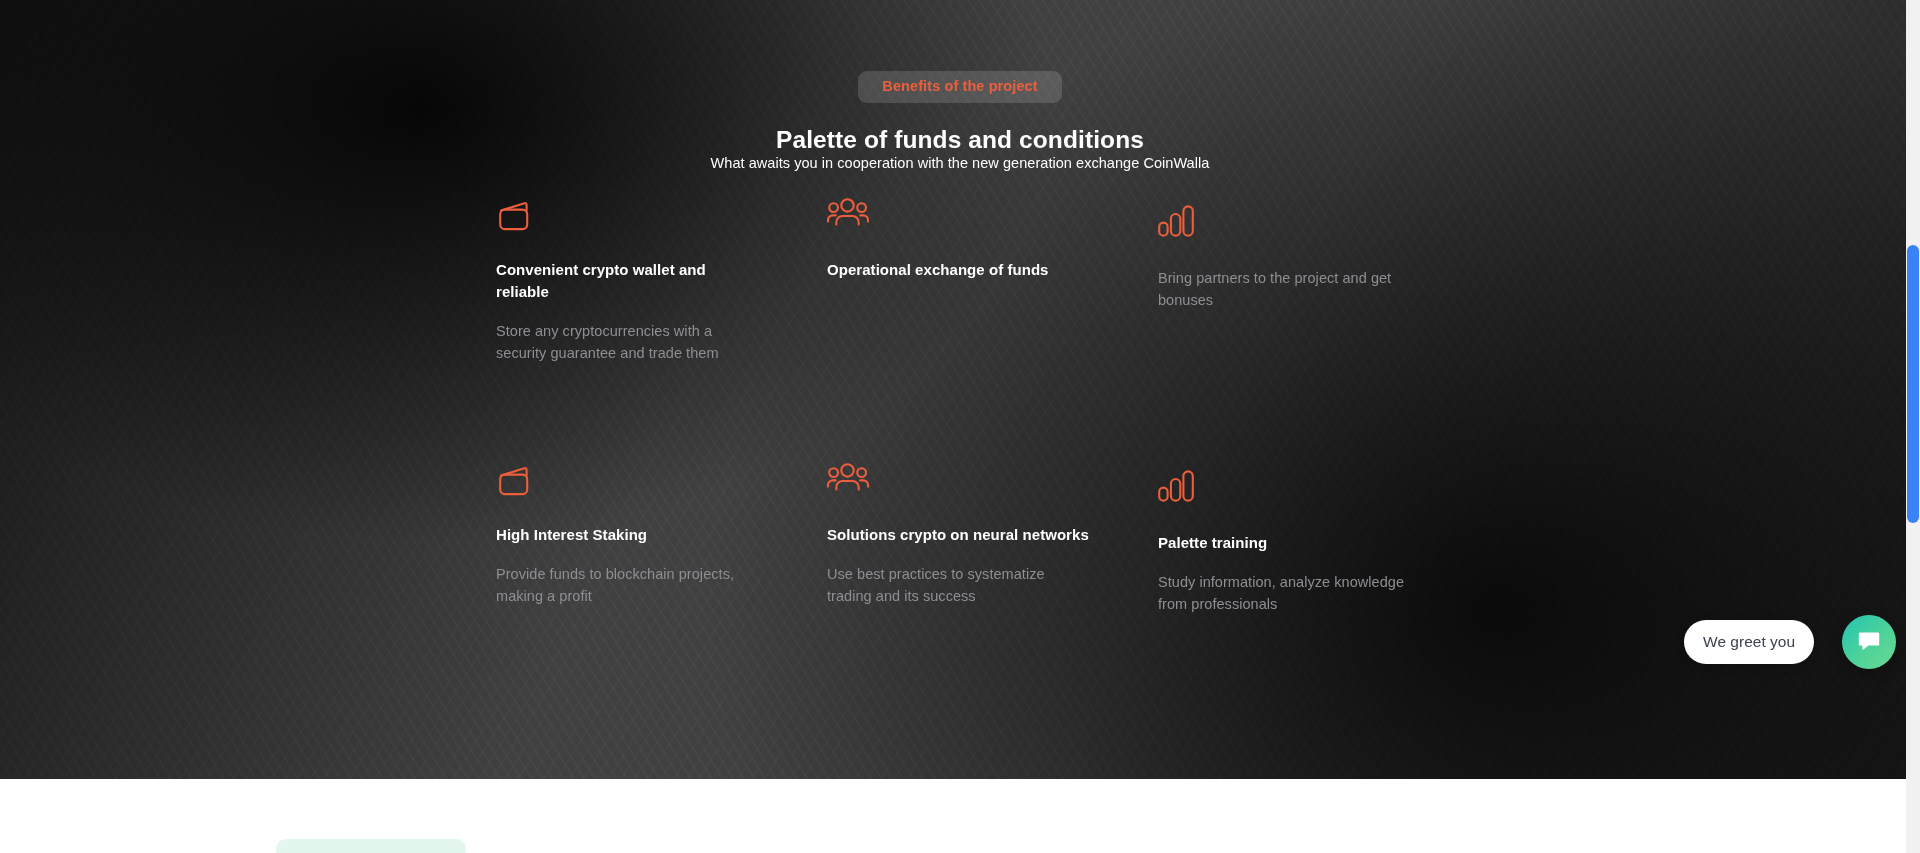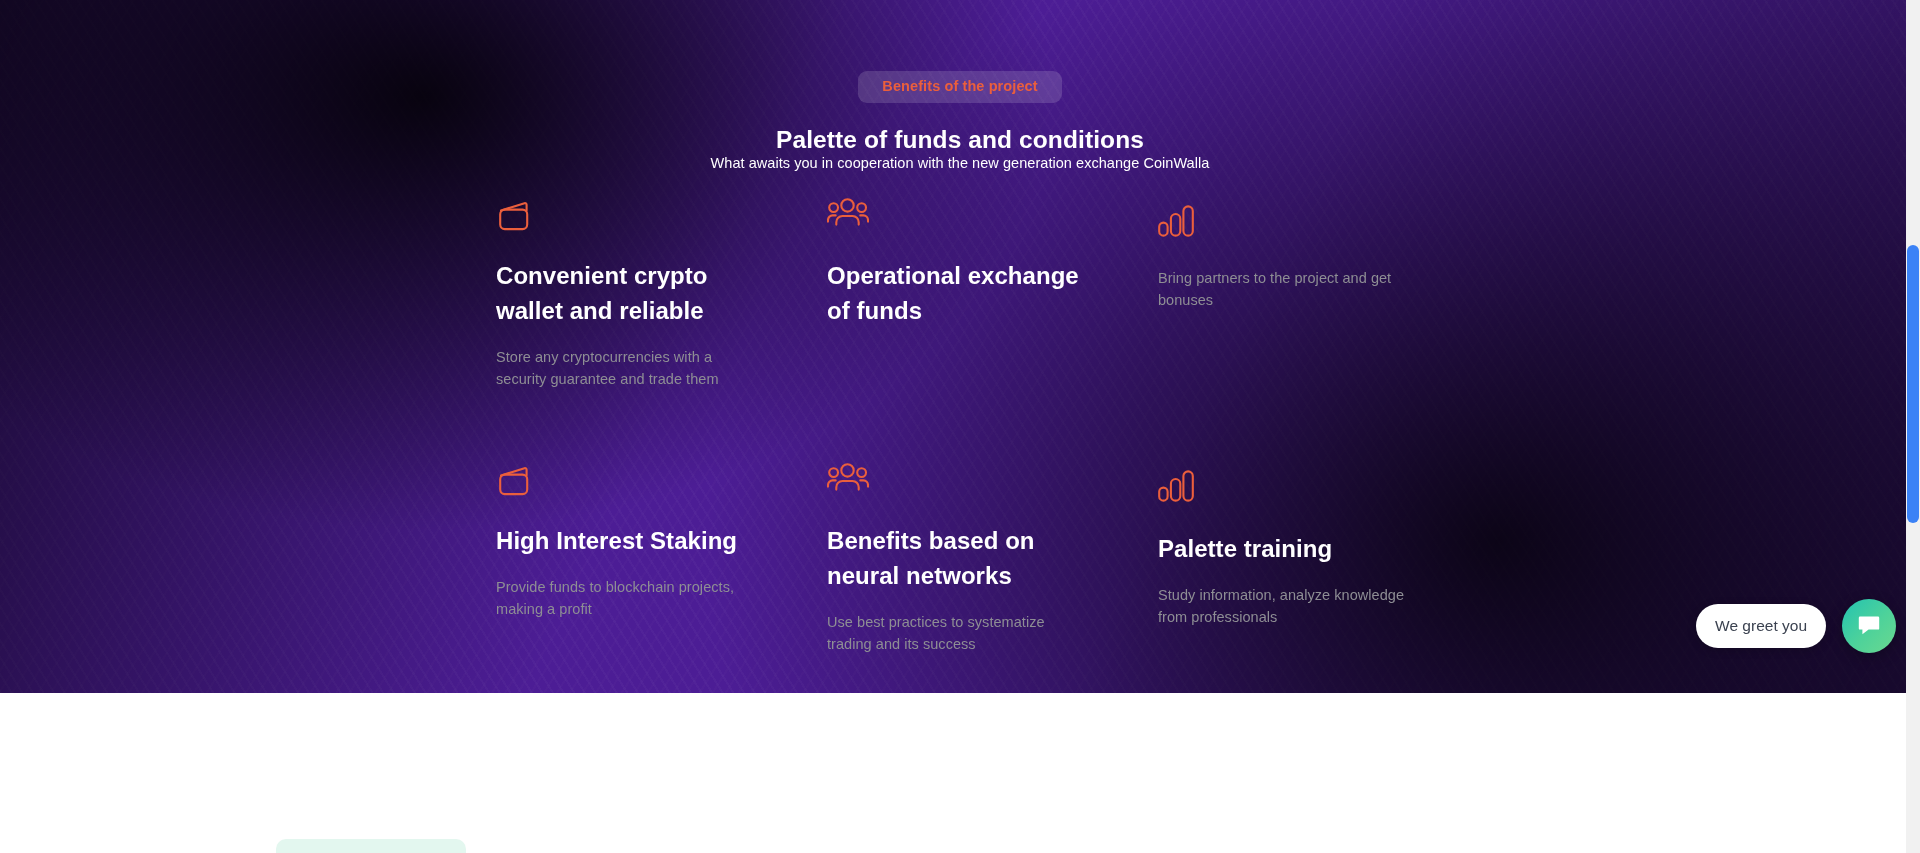--- a/index.html
+++ b/index.html
@@ -15,22 +15,22 @@
     font-family:"Liberation Sans", sans-serif;
     background:#ffffff;
     position:relative;
   }
 
   
   #dark-section {
     position:absolute;
     left:0; top:0;
     width:1920px;
-    height:693px;
-    background:#4c1d95;
+    height:779px;
+    background:#404040;
     overflow:hidden;
   }
 
   
   #dark-section::before {
     content:"";
     position:absolute;
     inset:0;
     background:
       repeating-linear-gradient(58deg,
@@ -123,21 +123,21 @@
 
   .card-icon {
     display:block;
     height:44px;
     margin-bottom:18px;
   }
   .card-icon svg { display:block; }
 
   .card-title {
     color:#ffffff;
-    font-size:24px;
+    font-size:15px;
     font-weight:bold;
     line-height:1.45;
     letter-spacing:.05px;
   }
 
   .card-desc {
     margin-top:17px;
     color:#8e8e94;
     font-size:14.5px;
     line-height:1.55;
@@ -163,24 +163,24 @@
     width:190px;
     height:40px;
     border-radius:10px;
     background:#e3f7ef;
   }
 
   
   #chat-widget {
     position:absolute;
     right:24px;
-    bottom:200px;
+    bottom:184px;
     display:flex;
     align-items:center;
-    gap:16px;
+    gap:28px;
     z-index:40;
   }
 
   #chat-greeting {
     background:#ffffff;
     color:#3b4250;
     font-size:15.5px;
     line-height:1;
     padding:14px 19px 15px;
     border-radius:22px;
@@ -291,21 +291,21 @@
           <span class="card-icon">
             <svg width="42" height="34" viewBox="0 0 42 34" fill="none">
               <circle cx="20.5" cy="8.4" r="6.2" stroke="#eb5f3c" stroke-width="2.1"></circle>
               <path d="M9.3 27.6 v-2.4 a6.2 6.2 0 0 1 6.2-6.2 h10 a6.2 6.2 0 0 1 6.2 6.2 v2.4" stroke="#eb5f3c" stroke-width="2.1" stroke-linejoin="round" stroke-linecap="round"></path>
               <circle cx="6.6" cy="10.6" r="4.4" stroke="#eb5f3c" stroke-width="2.1"></circle>
               <path d="M1 24.6 v-1.6 a4.6 4.6 0 0 1 4.6-4.6 h3.1" stroke="#eb5f3c" stroke-width="2.1" stroke-linejoin="round" stroke-linecap="round"></path>
               <circle cx="34.6" cy="10.6" r="4.4" stroke="#eb5f3c" stroke-width="2.1"></circle>
               <path d="M41 24.6 v-1.6 a4.6 4.6 0 0 0 -4.6-4.6 h-3.1" stroke="#eb5f3c" stroke-width="2.1" stroke-linejoin="round" stroke-linecap="round"></path>
             </svg>
           </span>
-          <div class="card-title">Benefits based on neural networks</div>
+          <div class="card-title">Solutions crypto on neural networks</div>
           <div class="card-desc">Use best practices to systematize trading and its success</div>
         </div>
 
         <div class="feature-card col-2 nudge-8">
           <span class="card-icon">
             <svg width="36" height="32" viewBox="0 0 36 32" fill="none">
               <rect x="1.2" y="17.6" width="8.4" height="13" rx="4.2" stroke="#eb5f3c" stroke-width="2.1"></rect>
               <rect x="12.9" y="9" width="9.4" height="21.6" rx="4.7" stroke="#eb5f3c" stroke-width="2.1"></rect>
               <rect x="25.4" y="1.4" width="9.4" height="29.2" rx="4.7" stroke="#eb5f3c" stroke-width="2.1"></rect>
             </svg>

